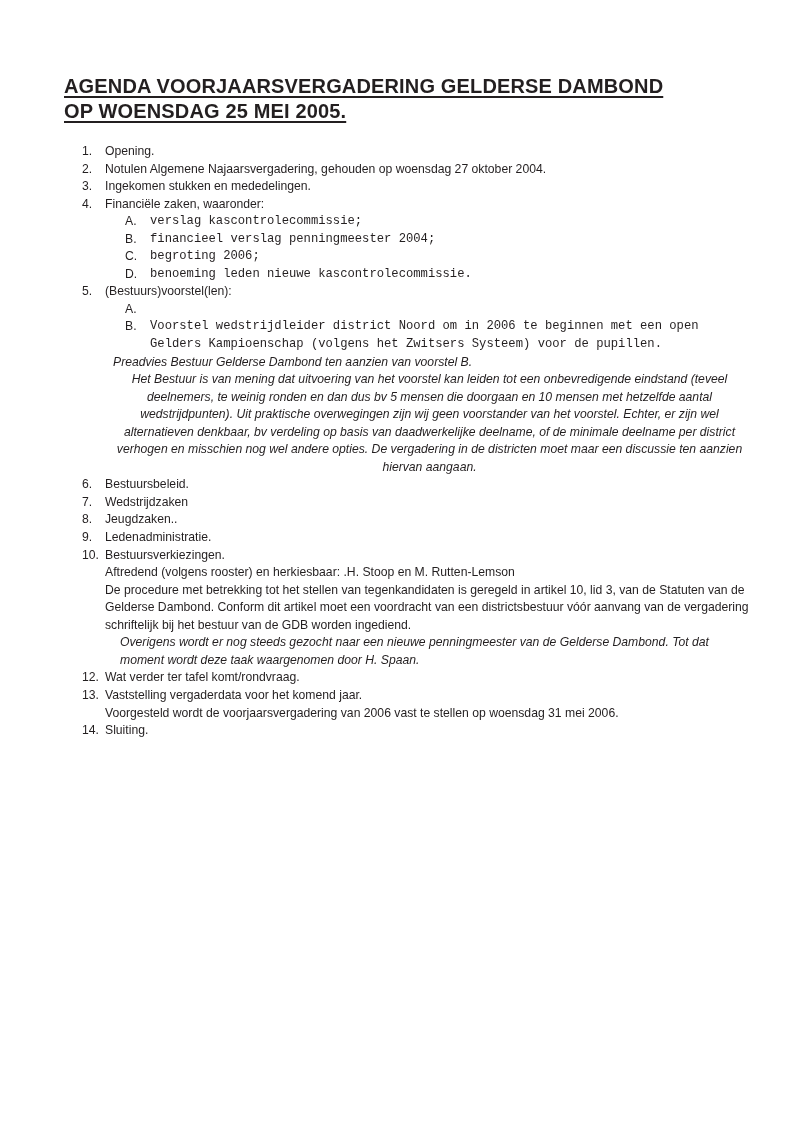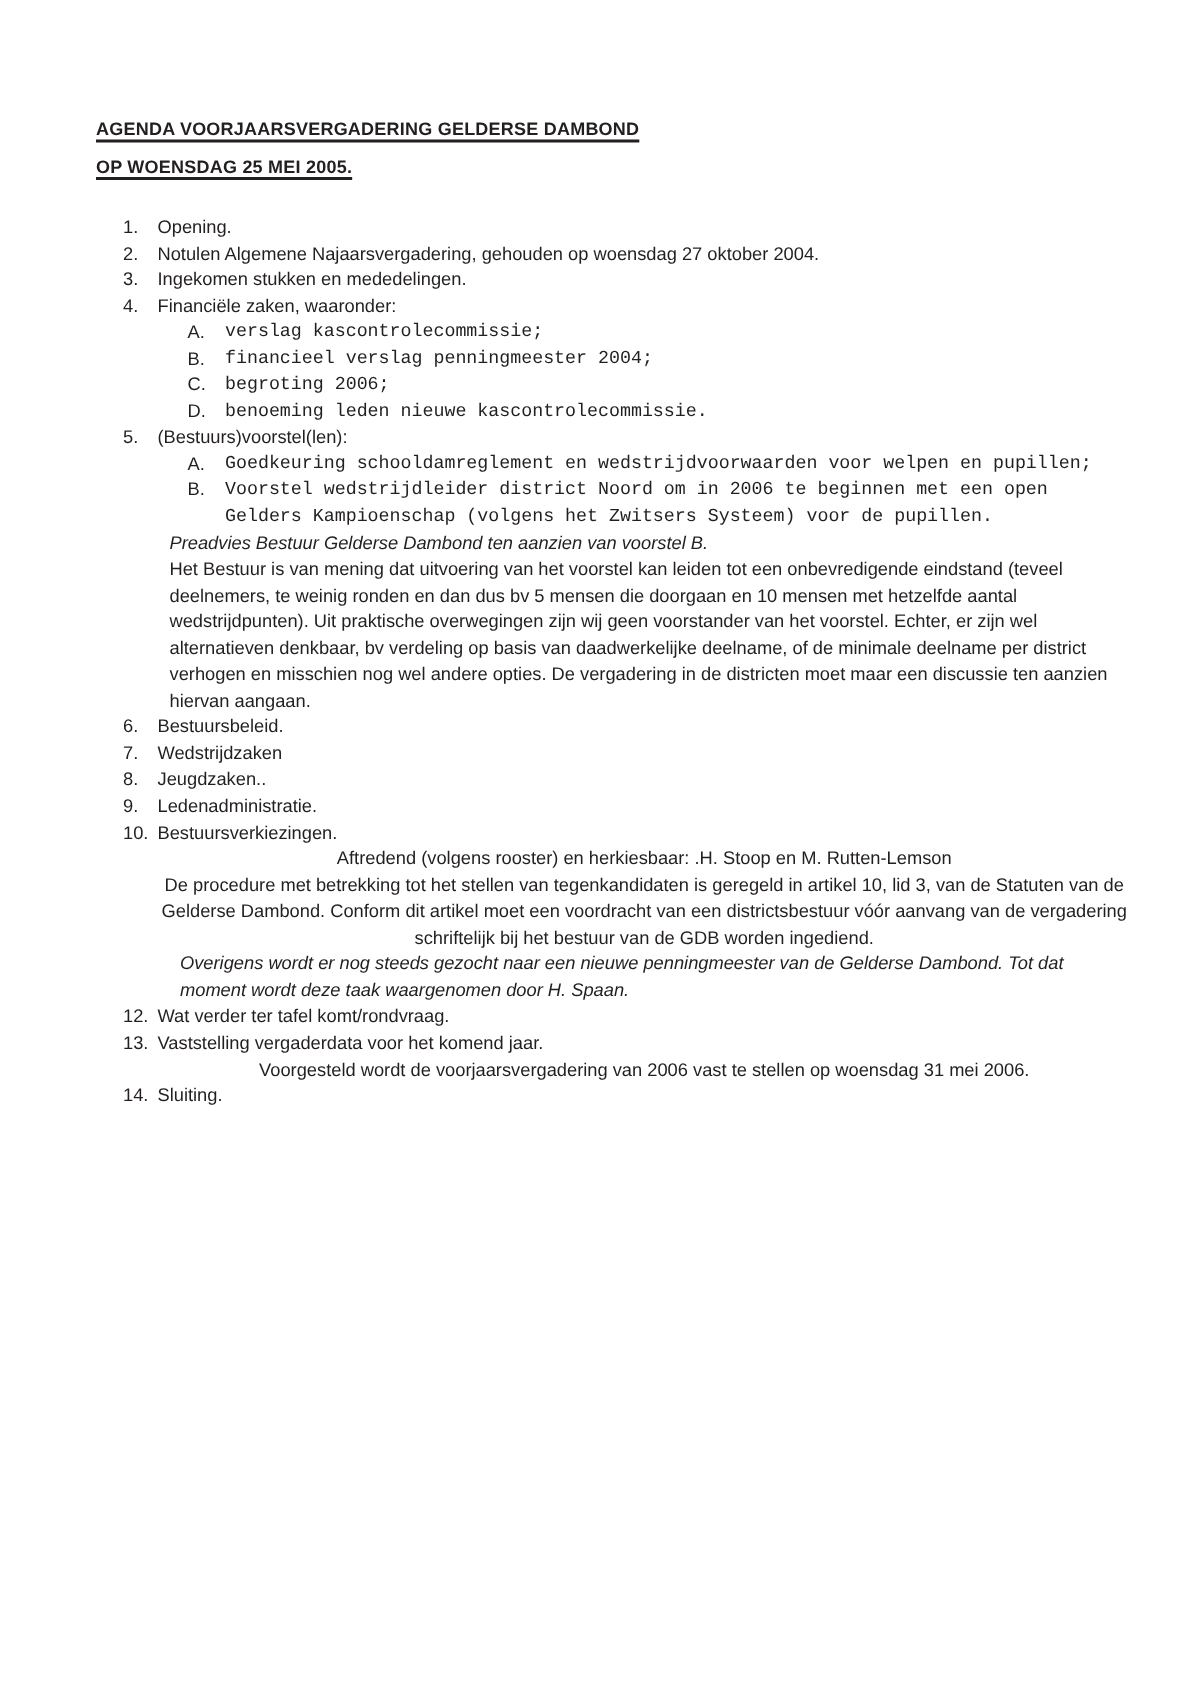--- a/index.html
+++ b/index.html
@@ -22,21 +22,21 @@
     background: #ffffff;
     overflow: hidden;
   }
 
   
   .doc-title {
     position: absolute;
     left: 64px;
     top: 74px;
     width: 660px;
-    font-size: 12px;
+    font-size: 20px;
     font-weight: bold;
     line-height: 24.5px;
     letter-spacing: 0.15px;
   }
   .doc-title .title-line {
     display: inline-block;
     text-decoration: underline;
     text-underline-offset: 3px;
     text-decoration-thickness: 1.6px;
   }
@@ -79,33 +79,33 @@
   .sub-num {
     flex: 0 0 auto;
     width: 25px;
     white-space: pre;
   }
   .sub-body { flex: 1 1 auto; min-width: 0; font-family: Liberation Mono, monospace; }
 
   
   .cont {
     display: block;
-    text-align: center;
   }
   .advice-title {
     display: block;
     font-weight: normal;
     font-style: italic;
     padding-left: 49px;
   }
   .advice-body {
     display: block;
+    font-style: italic;
     padding-left: 49px;
     padding-right: 8px;
-    text-align: left;
+    text-align: center;
   }
   .note-italic {
     display: block;
     font-style: italic;
     margin-left: 15px;
   }
 </style>
 </head>
 <body>
 
@@ -160,21 +160,20 @@
         <span class="sub-body">benoeming leden nieuwe kascontrolecommissie.</span>
       </div>
       <div class="item">
         <span class="item-num">5.</span>
         <div class="item-body">
           <span class="item-text"> (Bestuurs)voorstel(len):</span>
         </div>
       </div>
       <div class="sub-item">
         <span class="sub-num">A.</span>
-        <span class="sub-body">Goedkeuring schooldamreglement en wedstrijdvoorwaarden voor welpen en pupillen;</span>
       </div>
       <div class="sub-item">
         <span class="sub-num">B.</span>
         <span class="sub-body">Voorstel wedstrijdleider district Noord om in 2006 te beginnen met een open Gelders Kampioenschap (volgens het Zwitsers Systeem) voor de pupillen.</span>
       </div>
       <div class="advice-title">Preadvies Bestuur Gelderse Dambond ten aanzien van voorstel B.</div>
       <div class="advice-body">Het Bestuur is van mening dat uitvoering van het voorstel kan leiden tot een onbevredigende eindstand (teveel deelnemers, te weinig ronden en dan dus bv 5 mensen die doorgaan en 10 mensen met hetzelfde aantal wedstrijdpunten). Uit praktische overwegingen zijn wij geen voorstander van het voorstel. Echter, er zijn wel alternatieven denkbaar, bv verdeling op basis van daadwerkelijke deelname, of de minimale deelname per district verhogen en misschien nog wel andere opties. De vergadering in de districten moet maar een discussie ten aanzien hiervan aangaan.</div>
       <div class="item">
         <span class="item-num">6.</span>
         <div class="item-body">

